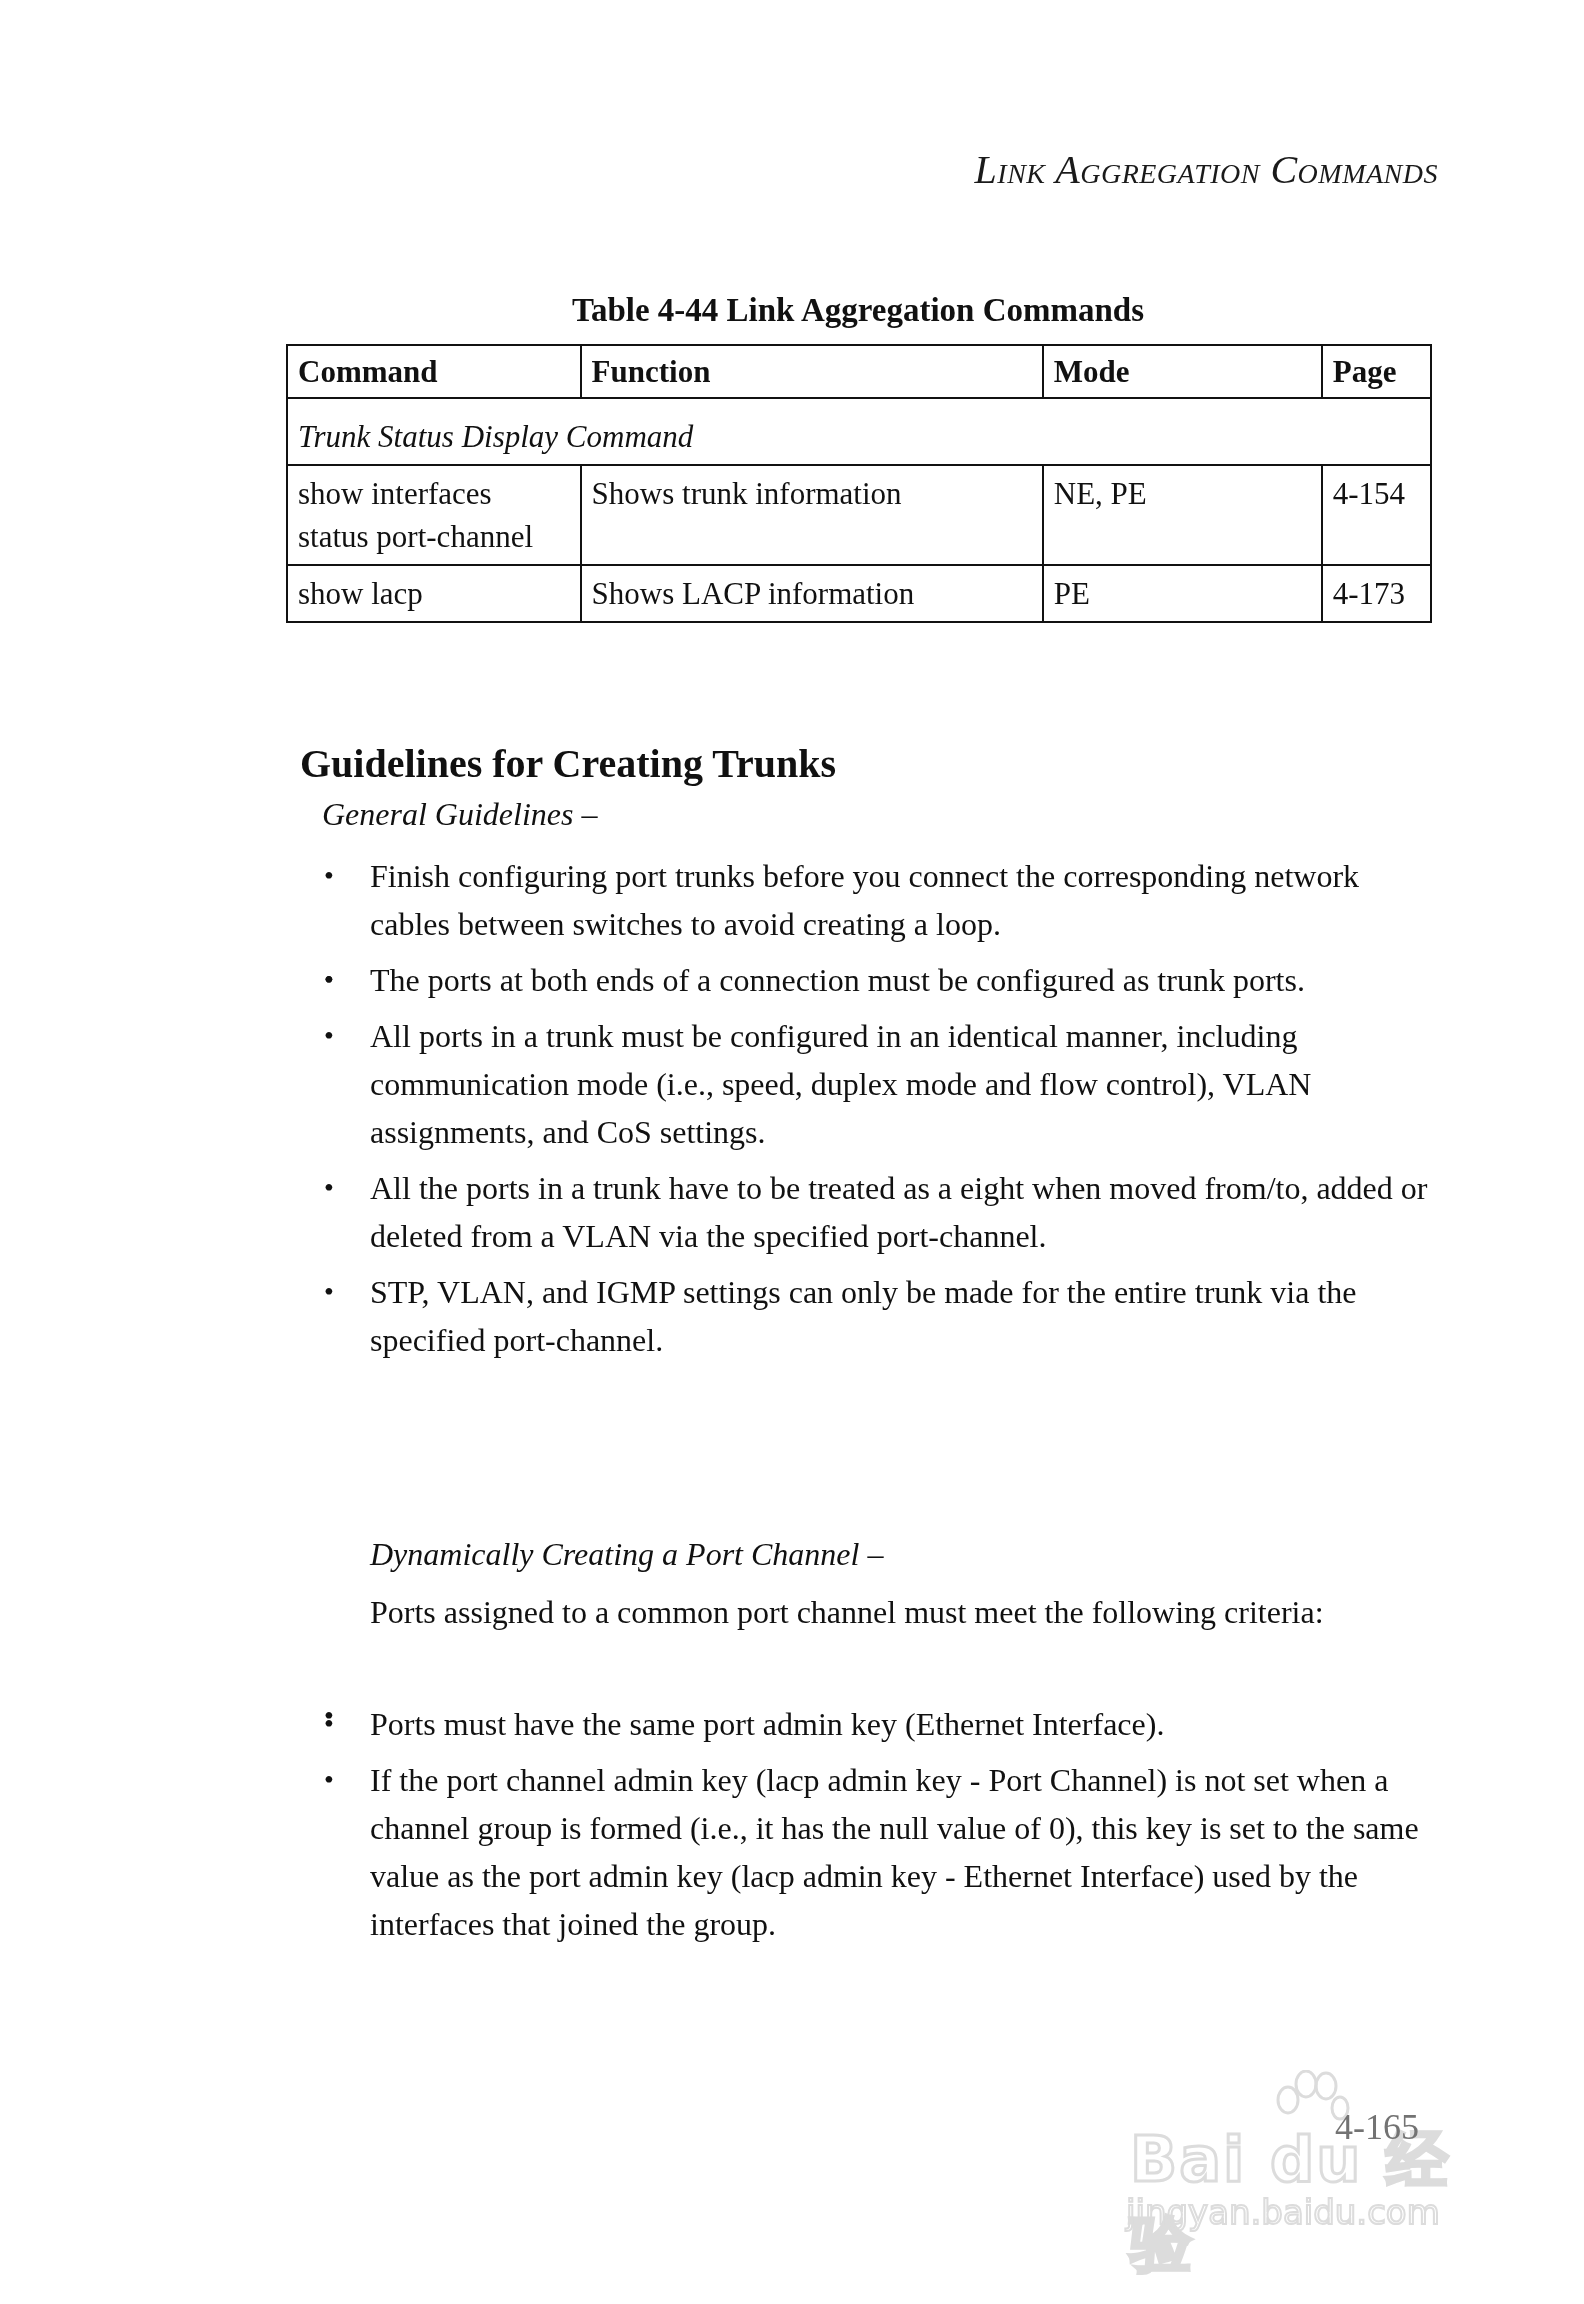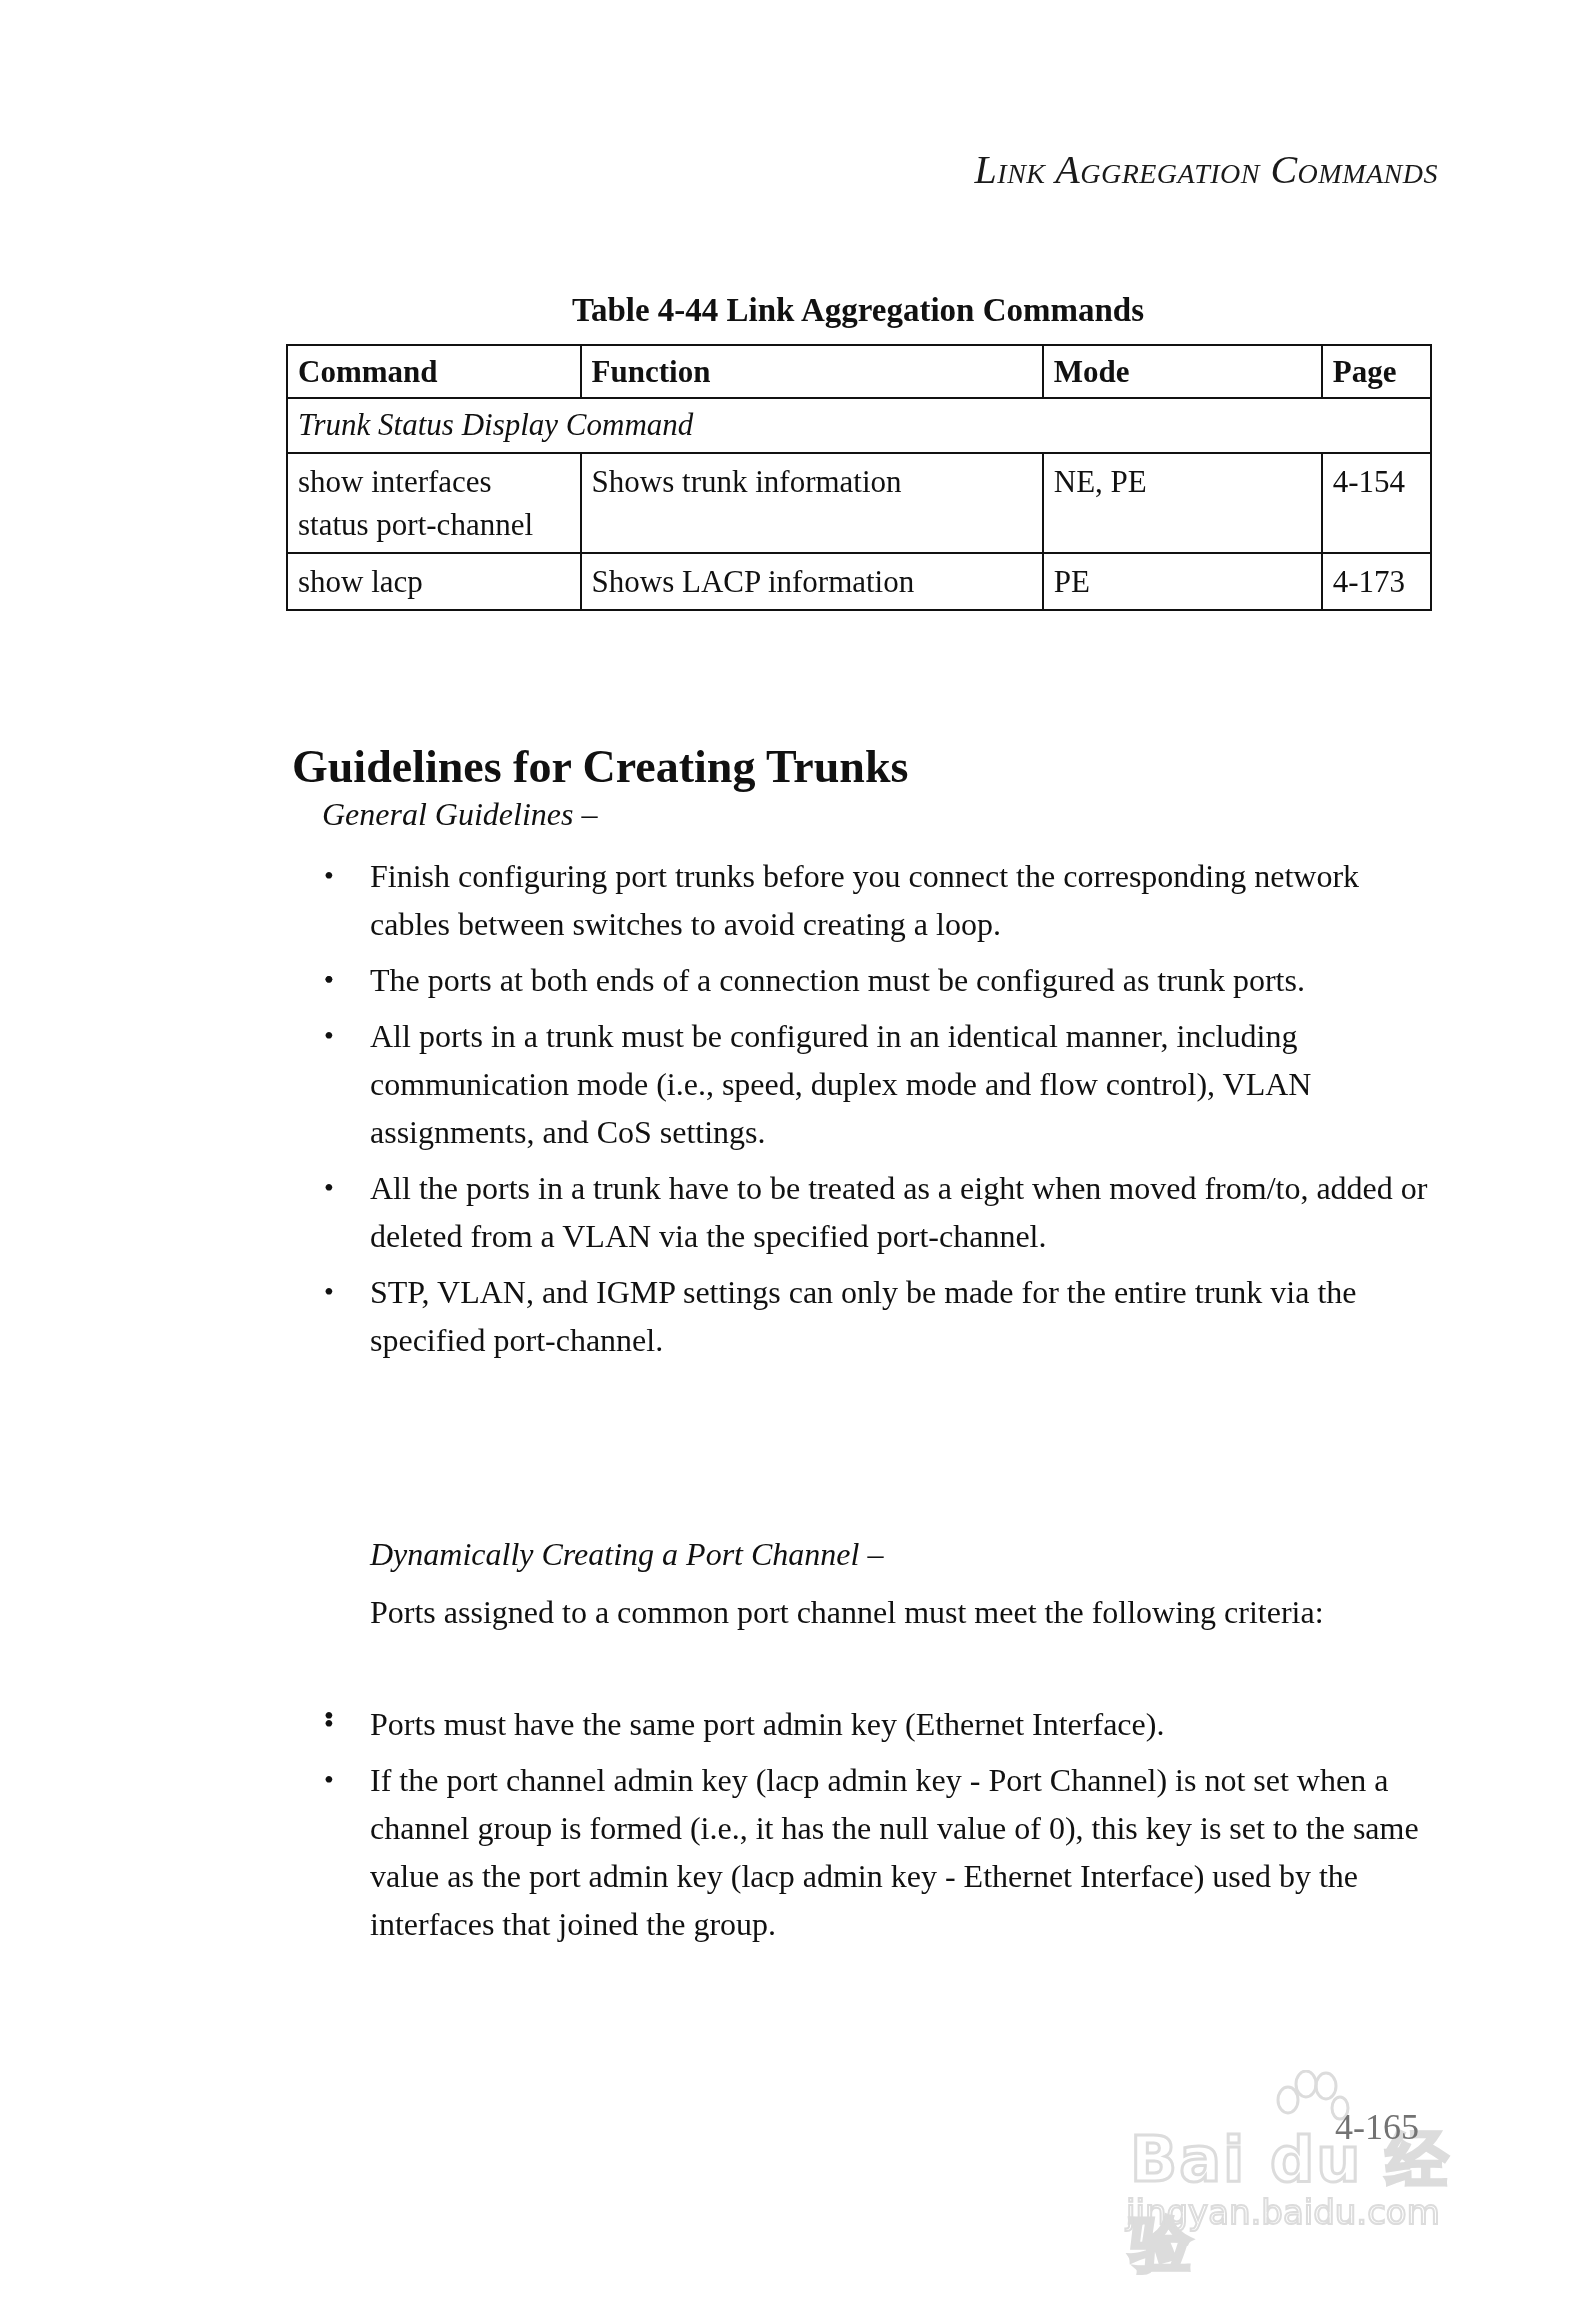--- a/index.html
+++ b/index.html
@@ -18,29 +18,29 @@
     }
     table.cmd {
       position: absolute; top: 344px; left: 286px; width: 1146px;
       border-collapse: collapse; font-size: 31px; line-height: 43px;
     }
     table.cmd th, table.cmd td {
       border: 2.5px solid #111; vertical-align: top; text-align: left;
       padding: 6px 10px 6px 10px;
     }
     table.cmd th { font-weight: bold; padding-top: 4px; padding-bottom: 4px; }
-    table.cmd td.section { font-style: italic; padding-top: 4px; padding-bottom: 6px; }
+    table.cmd td.section { font-style: italic; padding-top: 16px; padding-bottom: 6px; }
     .col-cmd { width: 276px; }
     .col-fn { width: 450px; }
     .col-mode { width: 263px; }
     .col-page { width: 88px; }
 
     .guide-heading {
-      position: absolute; top: 740px; left: 292px;
-      font-weight: bold; font-size: 46px;
+      position: absolute; top: 740px; left: 300px;
+      font-weight: bold; font-size: 40px;
     }
     .subhead {
       position: absolute; font-style: italic; font-size: 32px;
     }
     ul.bullets {
       position: absolute; left: 322px; width: 1120px; margin: 0; padding: 0;
       list-style: none; font-size: 32px; line-height: 48px;
     }
     ul.bullets li { position: relative; padding-left: 48px; margin-bottom: 8px; }
     .bullet-dot {

